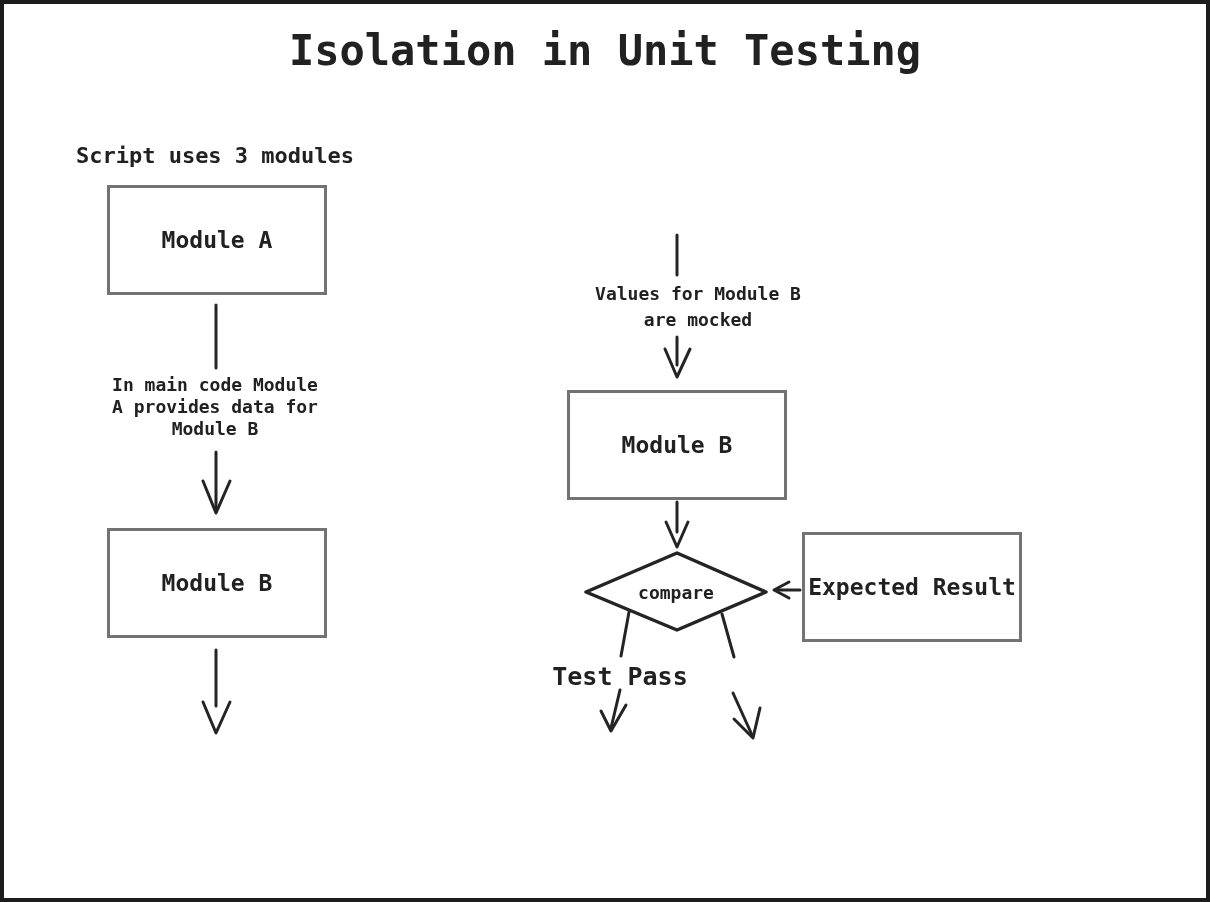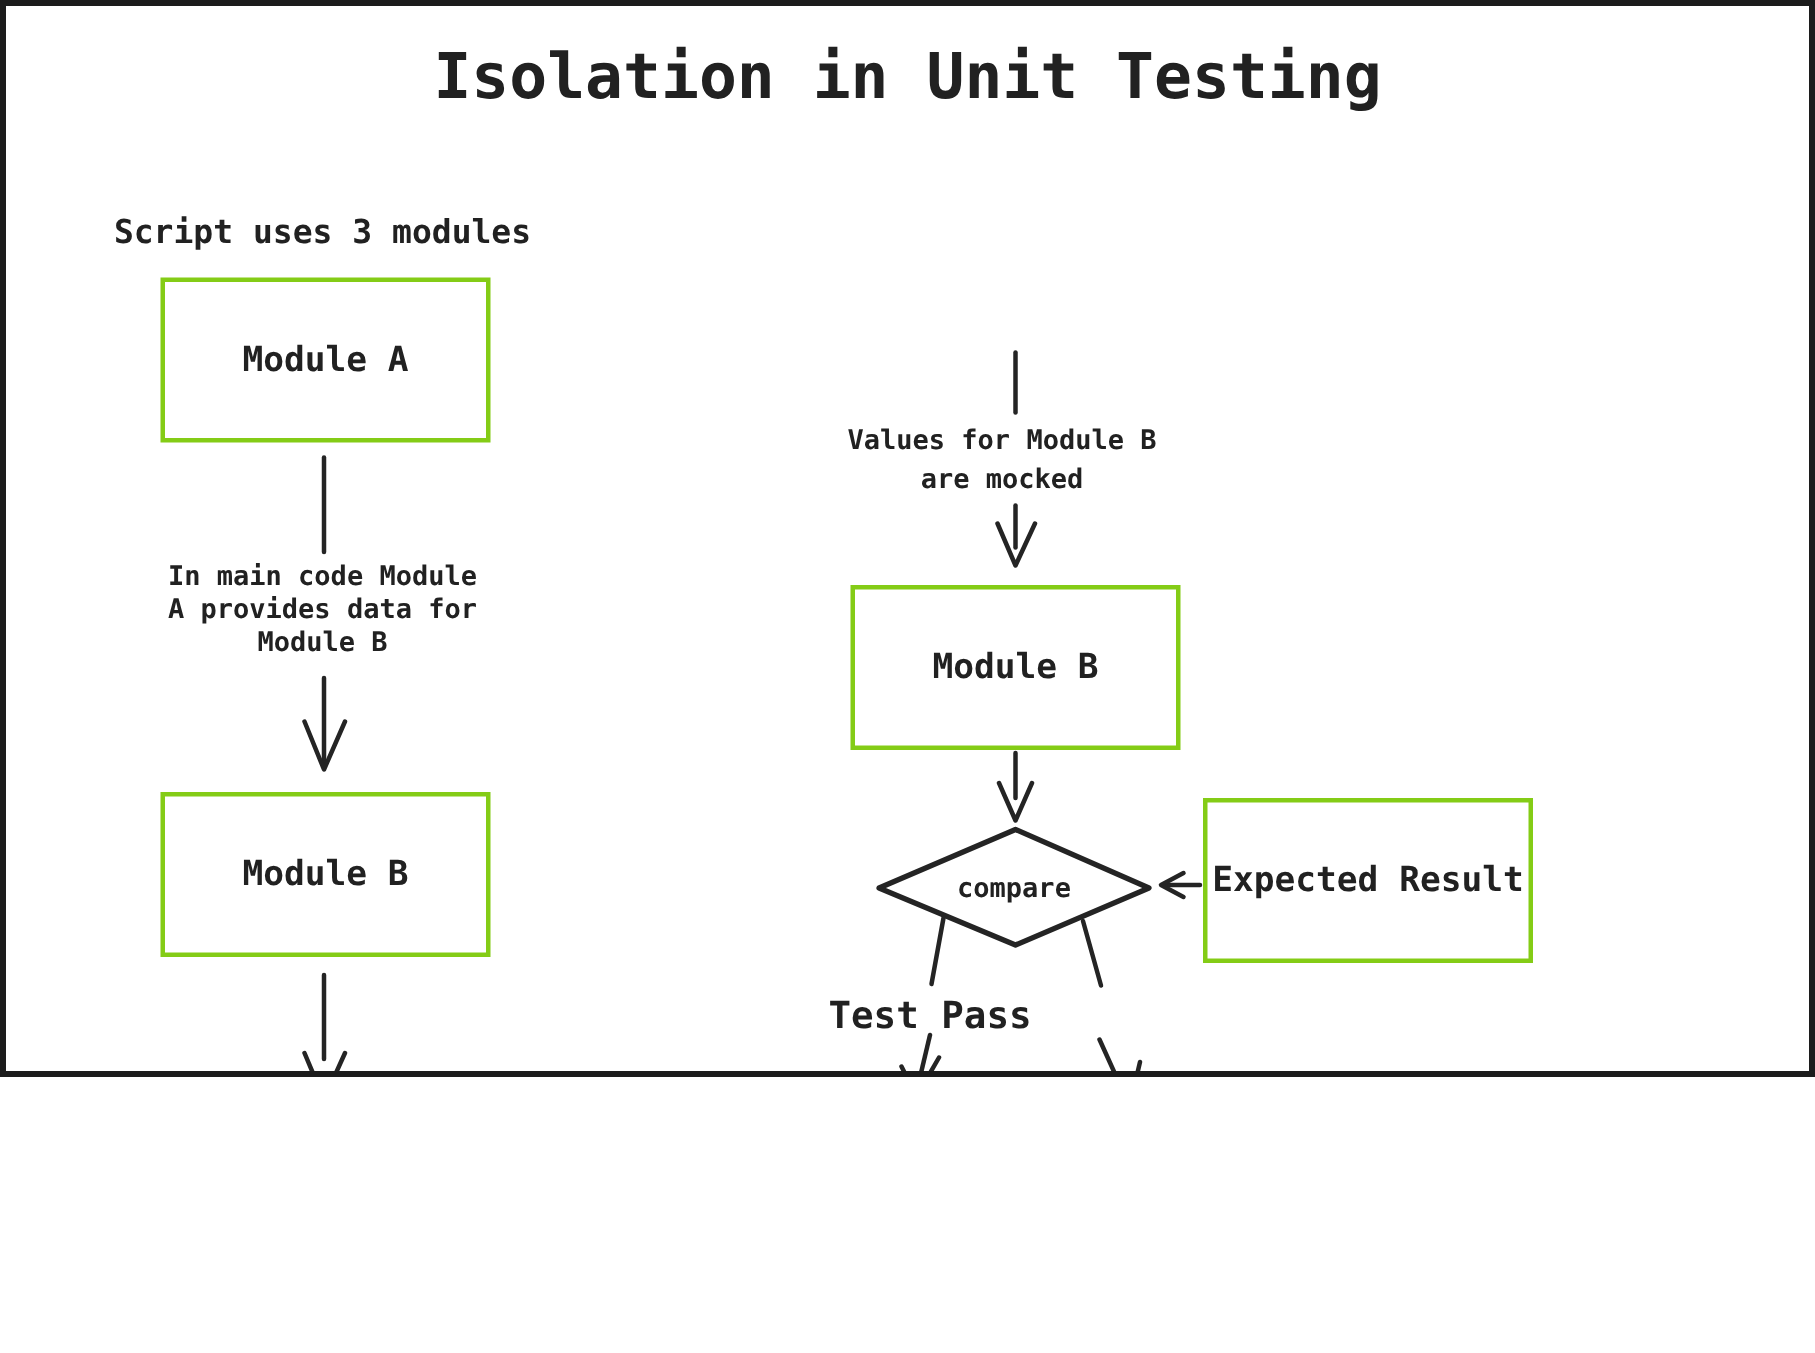--- a/index.html
+++ b/index.html
@@ -4,21 +4,21 @@
 <style>
   html, body {
     margin: 0;
     padding: 0;
     background: #ffffff;
   }
   .canvas {
     position: relative;
     box-sizing: border-box;
     width: 1210px;
-    height: 718px;
+    height: 902px;
     border: 4px solid #1c1c1c;
     background: #ffffff;
     font-family: "DejaVu Sans Mono", monospace;
     color: #212121;
     overflow: hidden;
   }
   .abs { position: absolute; }
   .title {
     left: 0; right: 0; top: 22px;
     text-align: center;
@@ -28,21 +28,21 @@
   }
   .section-heading {
     font-size: 22px;
     font-weight: bold;
     text-align: center;
   }
   .node-box {
     box-sizing: border-box;
     width: 220px;
     height: 110px;
-    border: 3px solid #84cc16;
+    border: 3px solid #737373;
     background: #ffffff;
     display: flex;
     align-items: center;
     justify-content: center;
     font-size: 23px;
     font-weight: bold;
   }
   .note {
     font-size: 18px;
     font-weight: bold;
@@ -140,21 +140,21 @@
     <span>Module A</span>
   </div>
   <div class="abs node-box" style="left:103px; top:524px;">
     <span>Module B</span>
   </div>
 
   <div class="abs note" style="left:56px; top:370px; width:310px;">In main code Module
 A provides data for
 Module B</div>
 
-  <div class="abs note" style="left:514px; top:277px; width:300px; line-height:26px;">Values for Module B
+  <div class="abs note" style="left:544px; top:277px; width:300px; line-height:26px;">Values for Module B
 are mocked</div>
 
   <div class="abs node-box" style="left:563px; top:386px;">
     <span>Module B</span>
   </div>
 
   <div class="abs diamond-label" style="left:582px; top:578px; width:180px;">compare</div>
 
   <div class="abs node-box" style="left:798px; top:528px;">
     <span>Expected Result</span>

